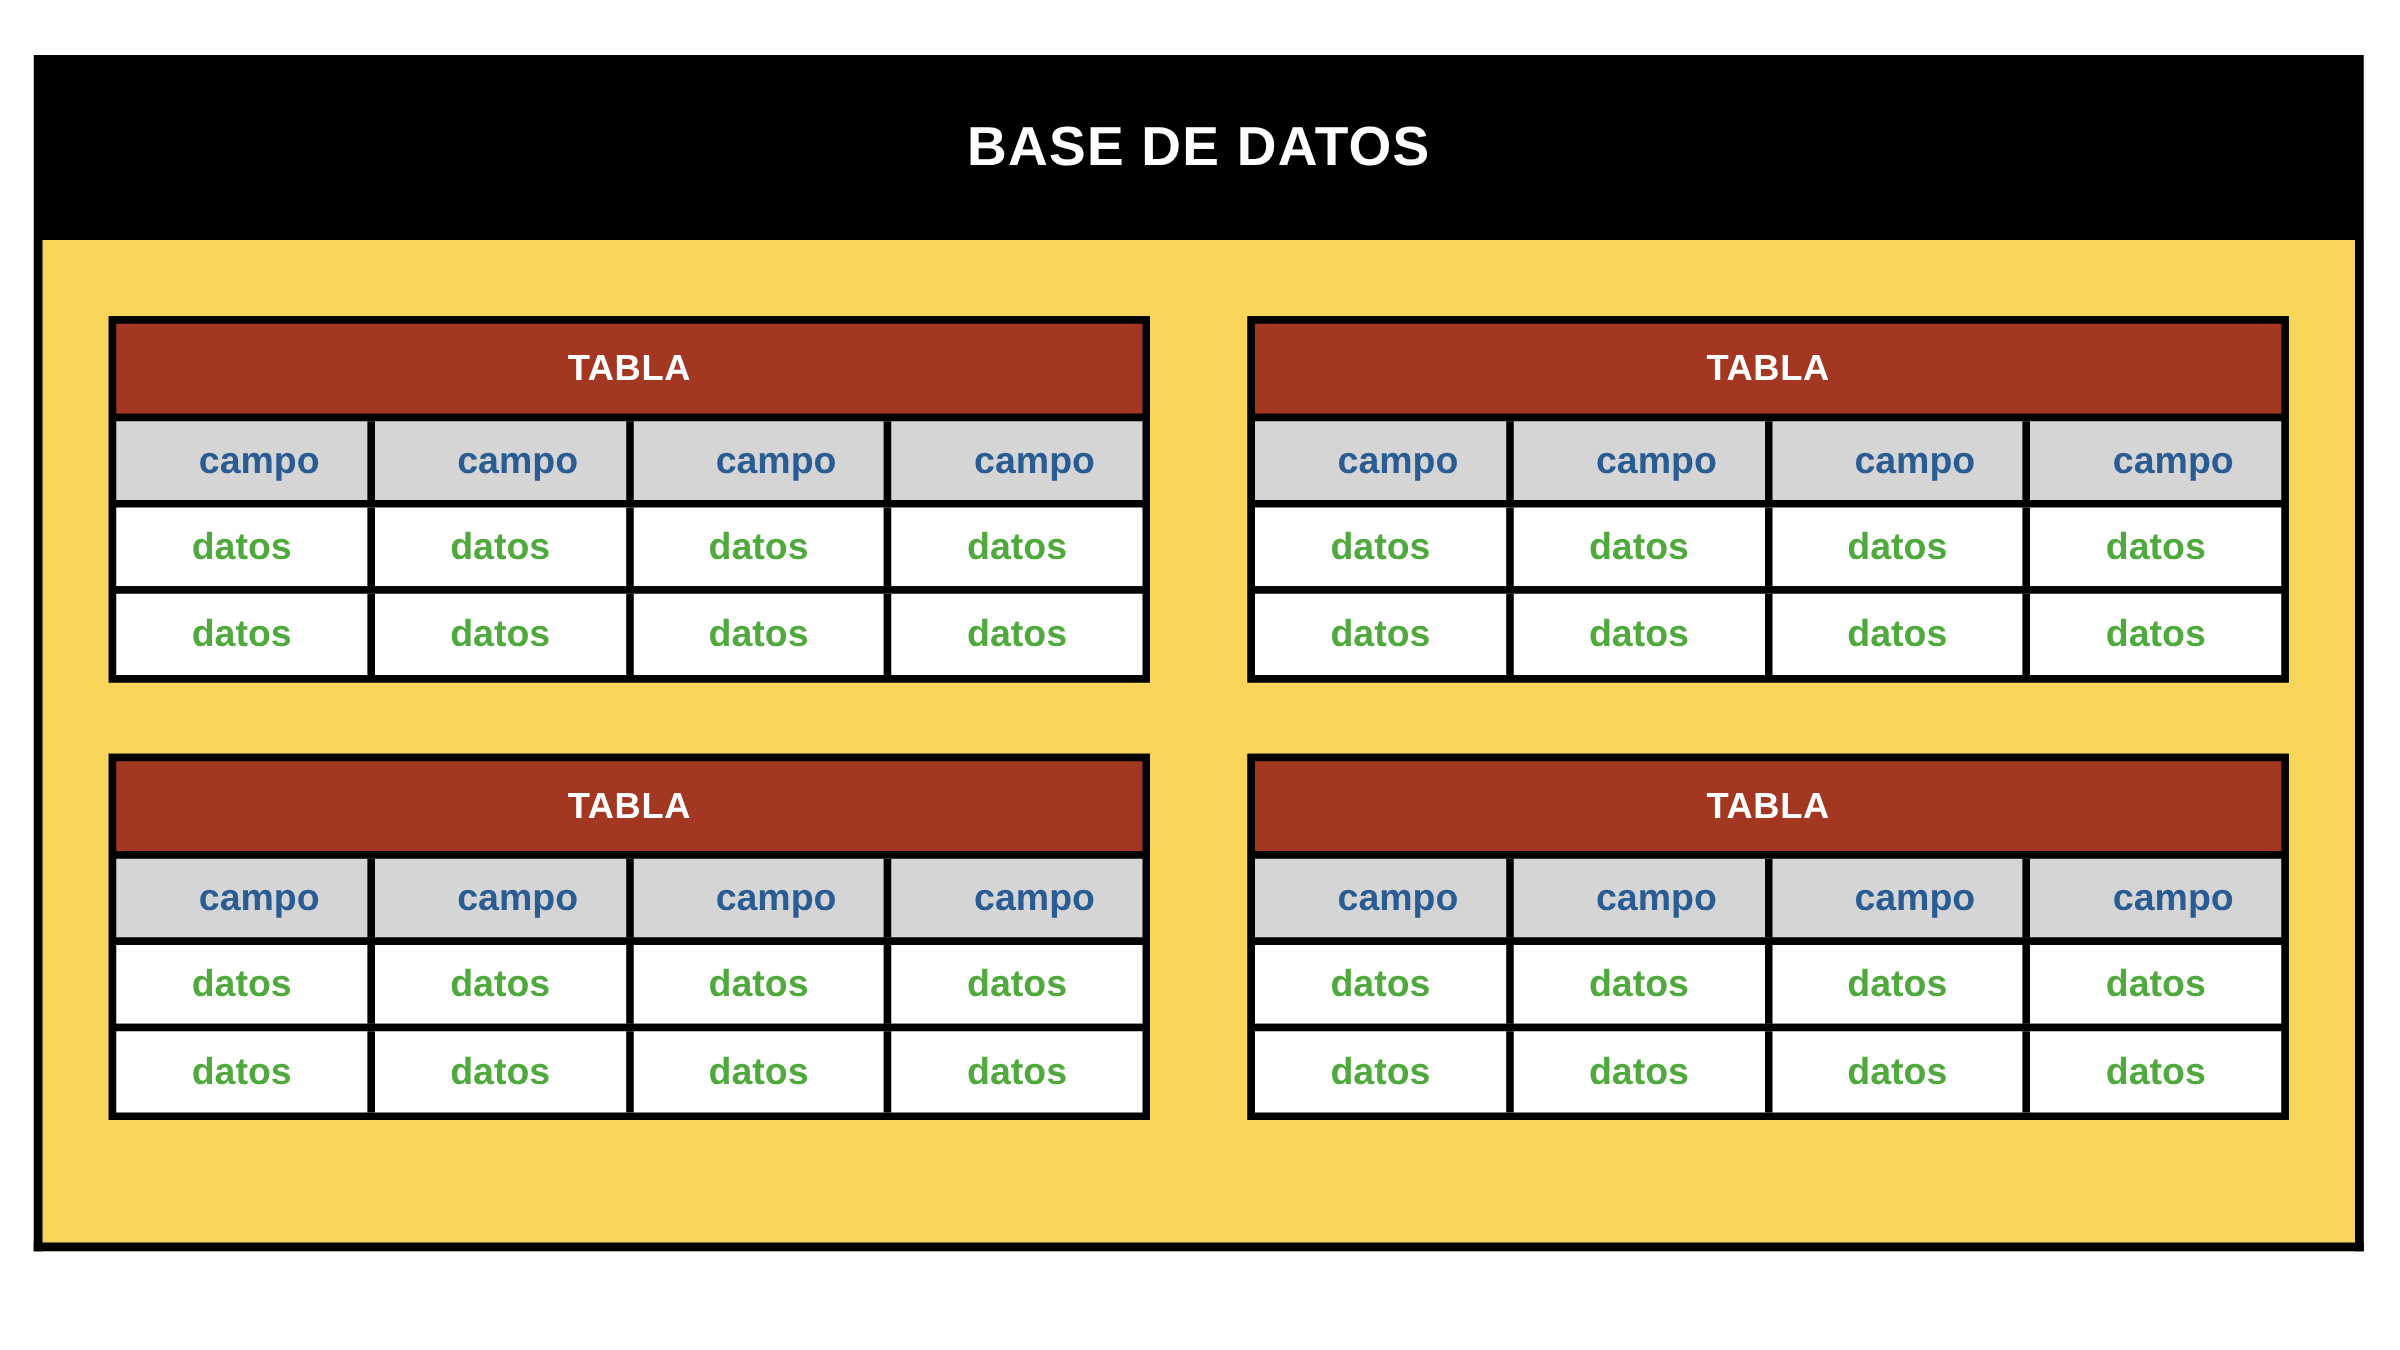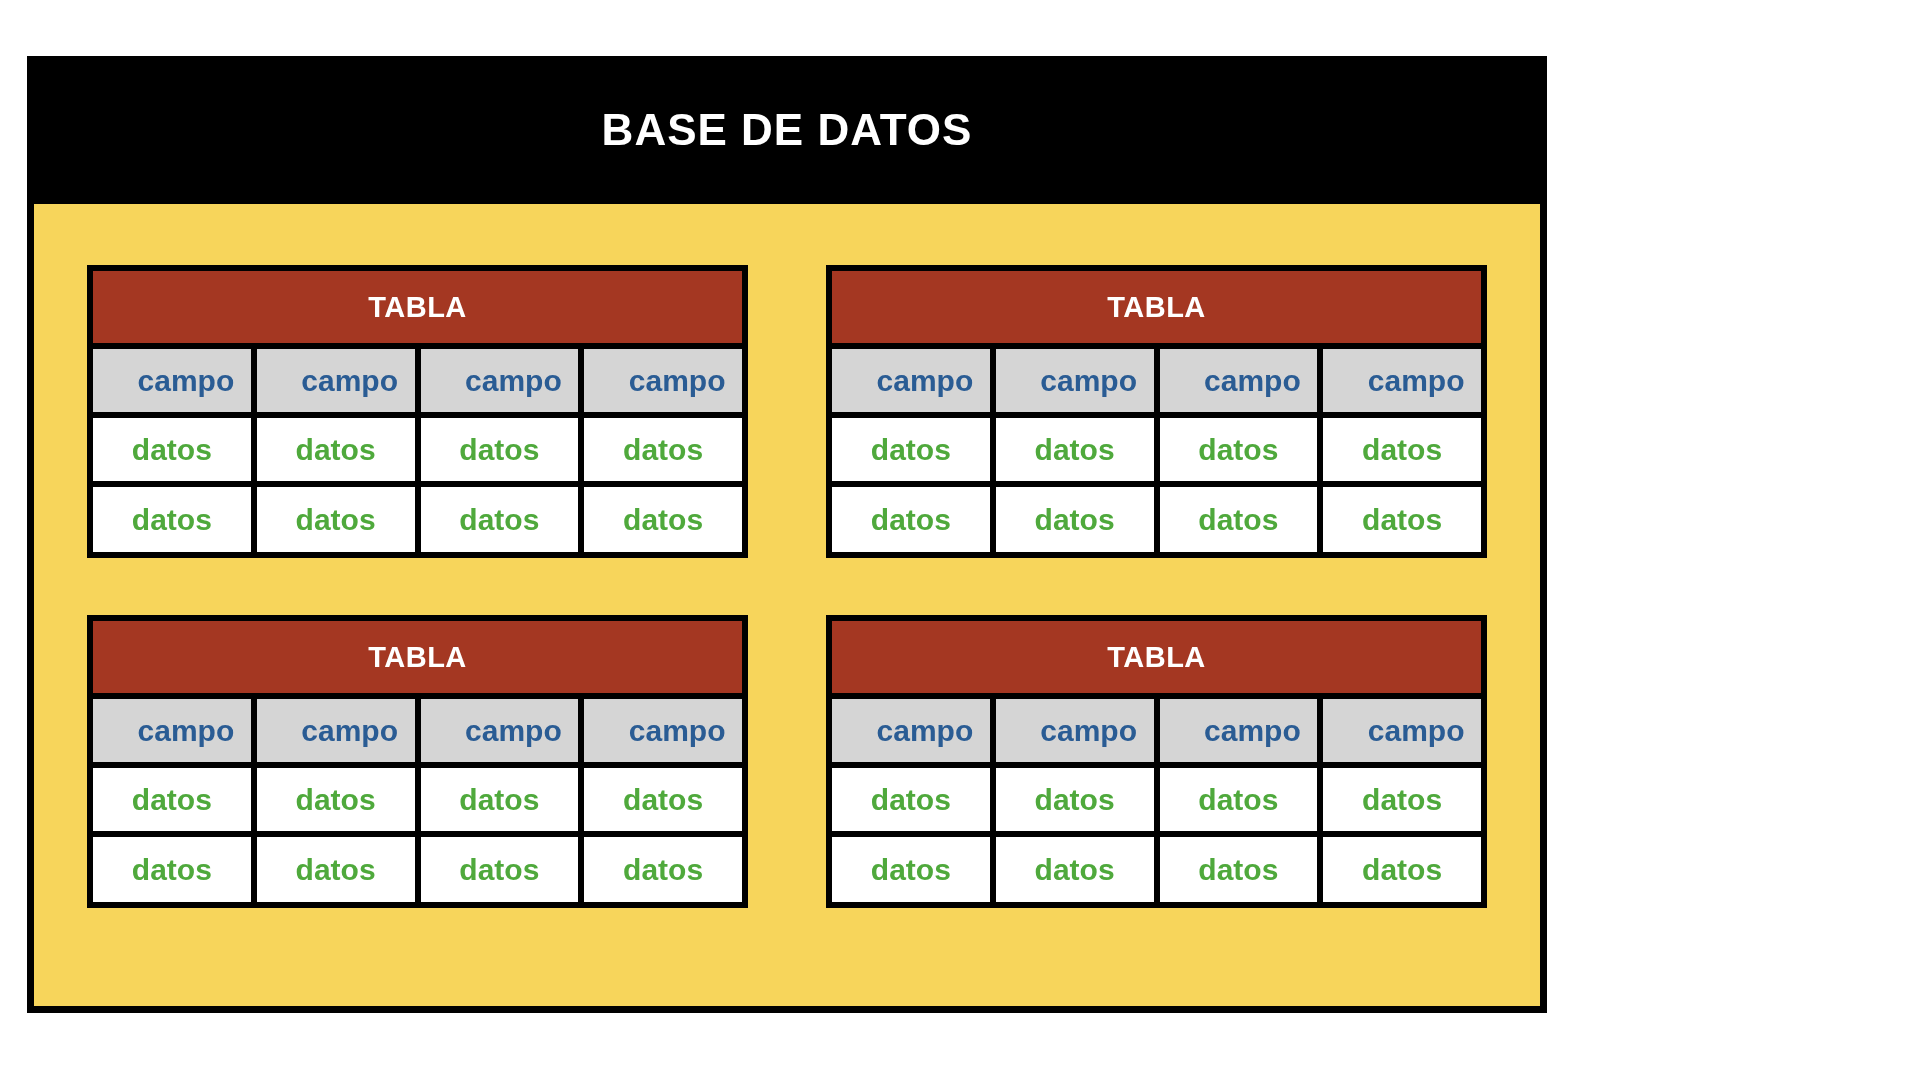--- a/index.html
+++ b/index.html
@@ -18,22 +18,22 @@
   html, body {
     margin: 0; padding: 0;
     width: 1920px; height: 1080px;
     background: var(--page-bg);
     font-family: "Liberation Sans", sans-serif;
     font-weight: bold;
     overflow: hidden;
   }
   .diagram {
     position: absolute;
-    left: 27px; top: 56px;
-    width: 1520px; height: 957px;
+    left: 27px; top: 44px;
+    width: 1864px; height: 957px;
   }
   .title-bar {
     height: 148px;
     background: var(--header-bar);
     display: flex; align-items: center; justify-content: center;
   }
   .db-title {
     color: var(--title-text);
     font-size: 44px;
     letter-spacing: 1px;

